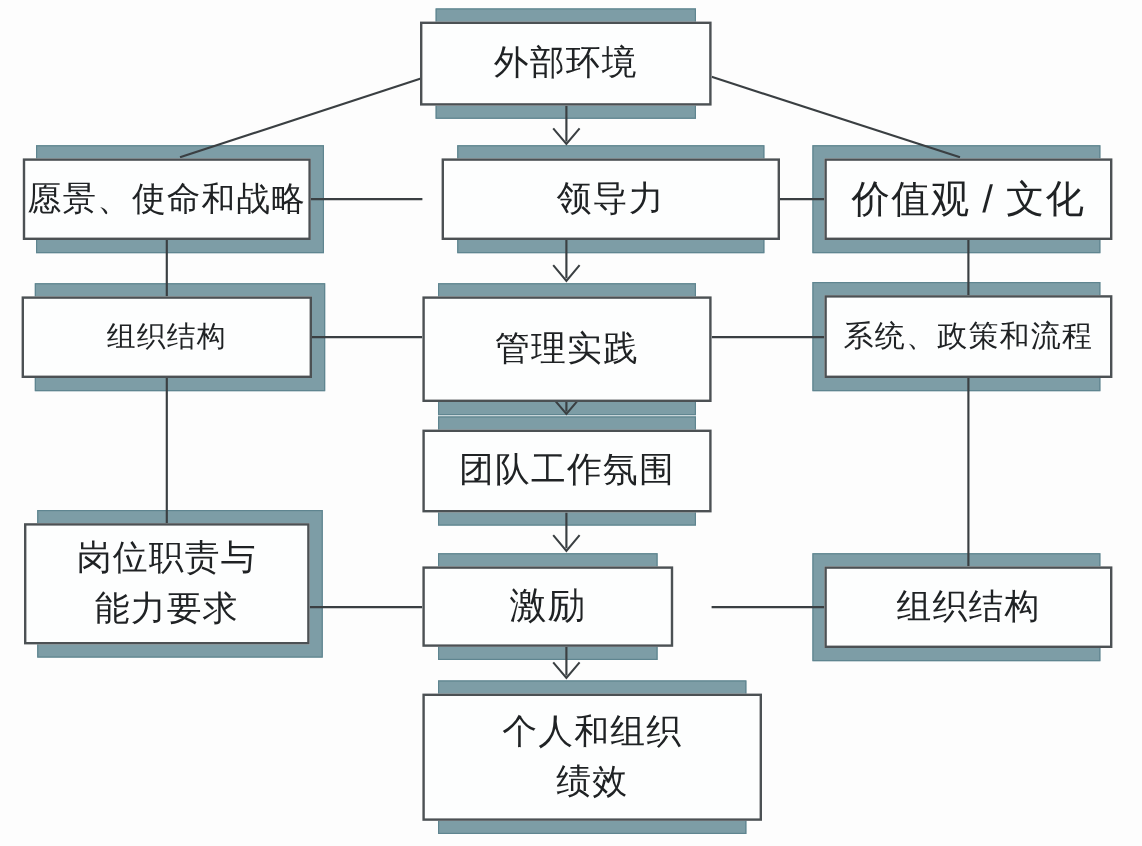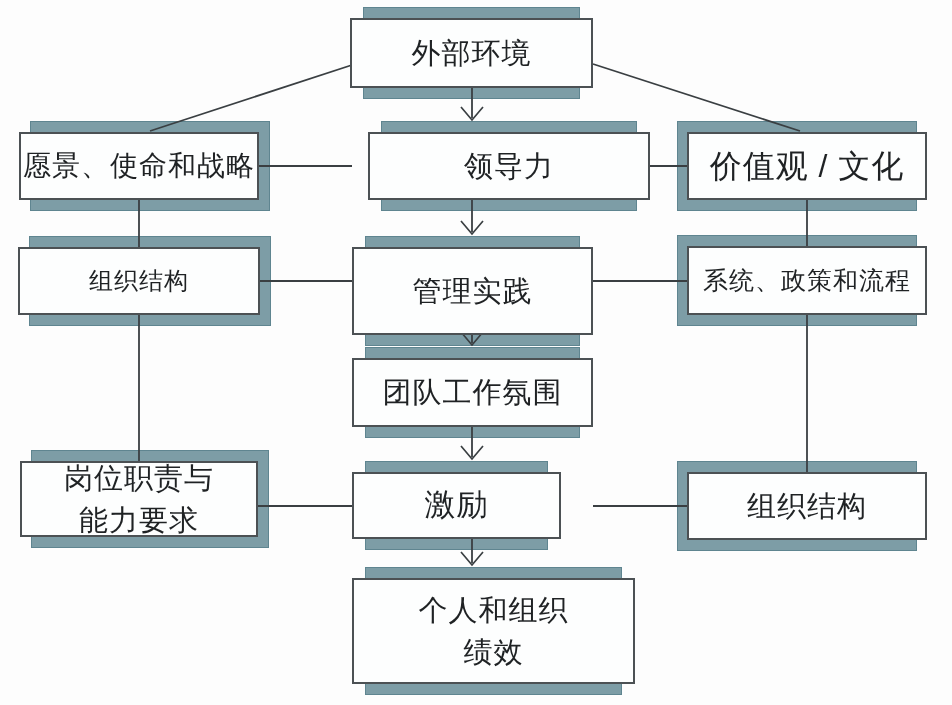--- a/index.html
+++ b/index.html
@@ -127,21 +127,21 @@
     </div>
   </div>
 
   <div class="node col-center" style="left:352px;top:358px;width:241px;height:69px">
     <div class="shadow"></div>
     <div class="box">
       <span class="label">团队工作氛围</span>
     </div>
   </div>
 
-  <div class="node col-left" style="left:20px;top:461px;width:238px;height:76px">
+  <div class="node col-left" style="left:20px;top:436px;width:238px;height:101px">
     <div class="shadow"></div>
     <div class="box">
       <span class="label">岗位职责与
 能力要求</span>
     </div>
   </div>
 
   <div class="node col-center fs31" style="left:352px;top:472px;width:209px;height:67px">
     <div class="shadow"></div>
     <div class="box">

